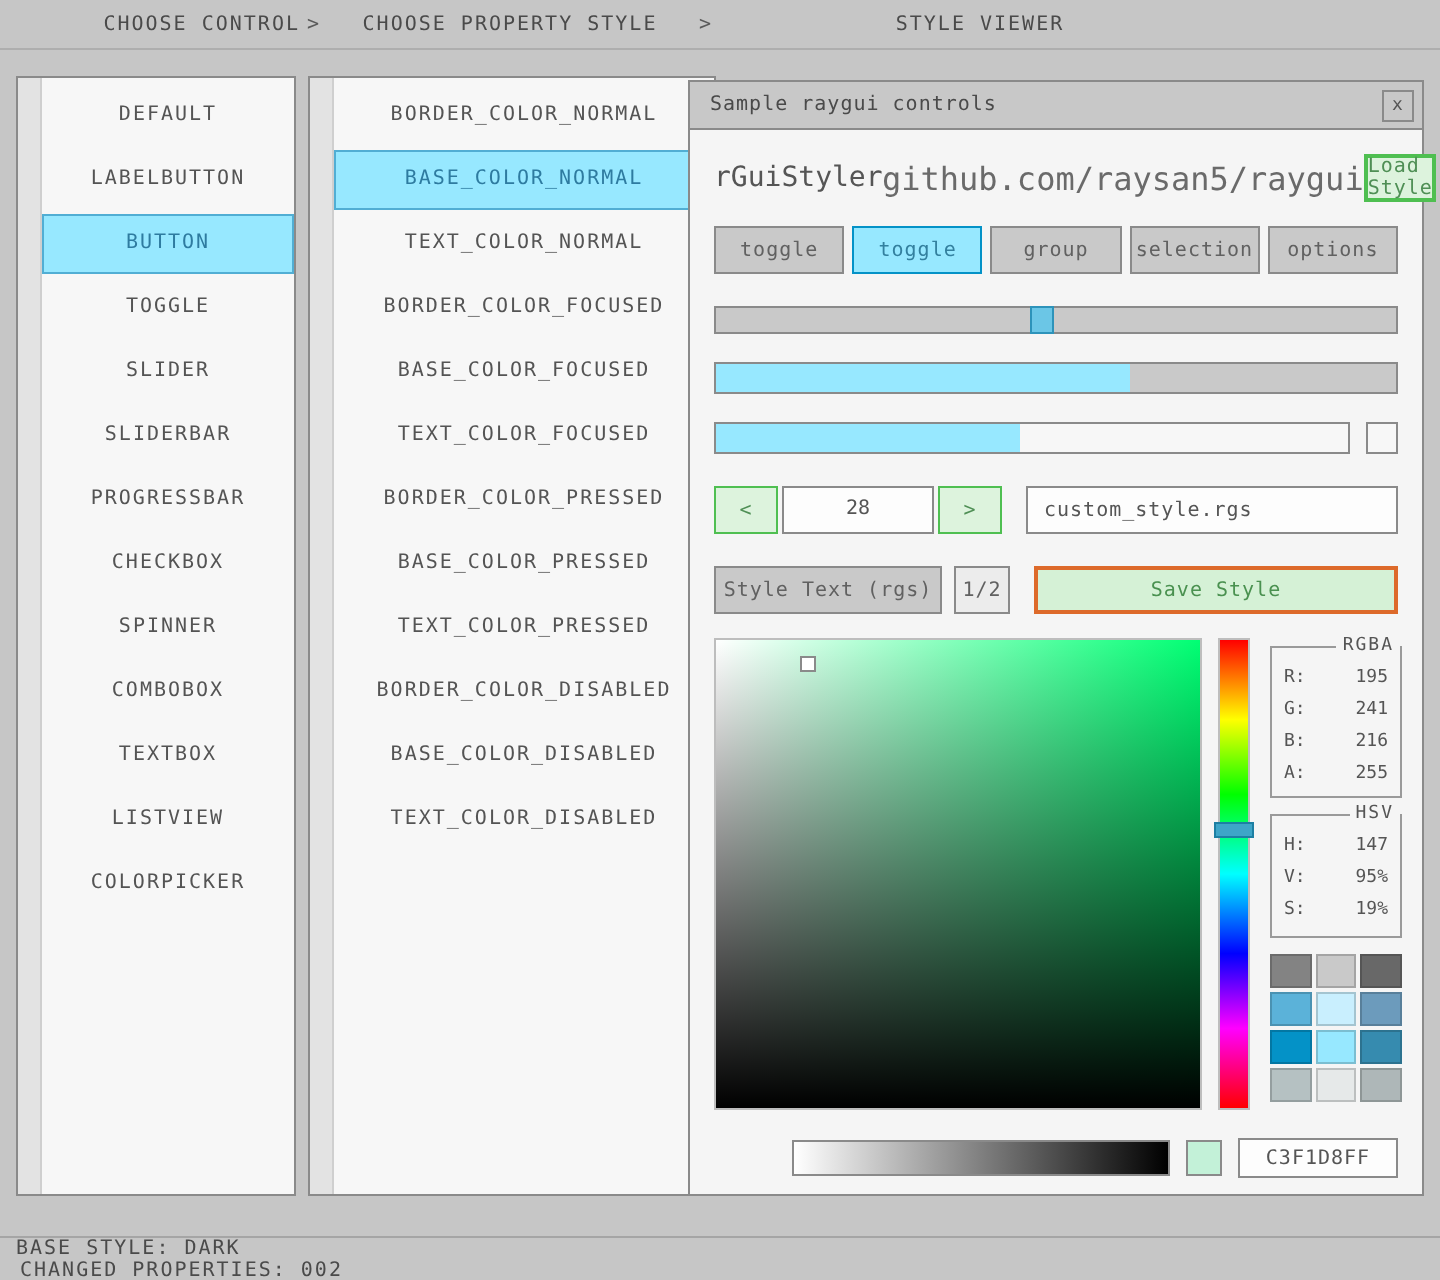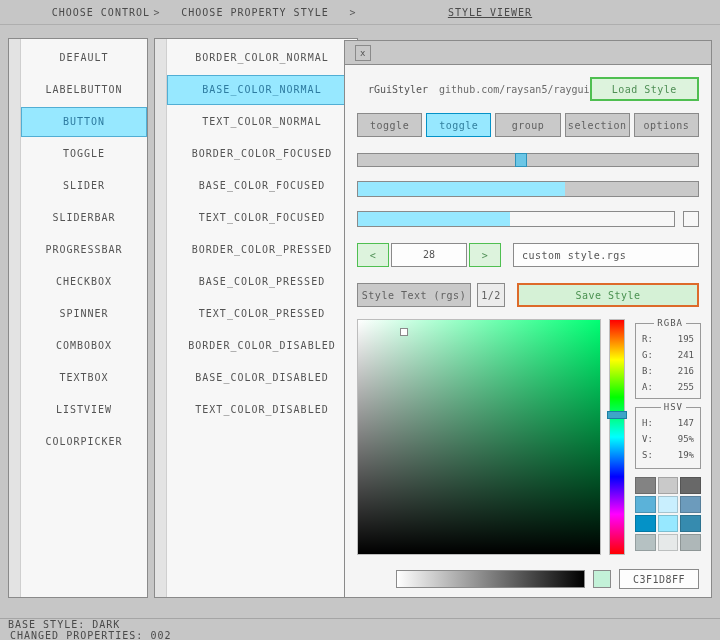--- a/index.html
+++ b/index.html
@@ -15,21 +15,21 @@
   
   .topbar {
     position: absolute; top: 0; left: 0; width: 720px; height: 25px;
     display: flex; align-items: center;
     border-bottom: 1px solid #aeaeae;
     font-size: 10px; letter-spacing: 1px; color: #4a4a4a;
   }
   .tb-l { width: 150px; text-align: right; }
   .tb-sep { width: 14px; text-align: center; color: #5a5a5a; }
   .tb-m { width: 182px; text-align: center; }
-  .tb-r { flex: 1; text-align: center; padding-right: 100px; text-decoration: underline; }
+  .tb-r { flex: 1; text-align: center; padding-right: 100px; }
 
   
   .list-panel {
     position: absolute; top: 38px; height: 560px;
     background: #f7f7f7; border: 1px solid #8a8a8a;
   }
   #controls-panel { left: 8px; width: 140px; }
   #properties-panel { left: 154px; width: 204px; }
   .list-scrollbar {
     position: absolute; left: 0; top: 0; bottom: 0; width: 12px;
@@ -64,22 +64,22 @@
   .row { display: flex; align-items: center; }
 
   .btn {
     border: 1px solid #8a8a8a; background: #c9c9c9; color: #616161;
     font-size: 10px; letter-spacing: 0.5px; height: 24px;
     display: flex; align-items: center; justify-content: center;
   }
   .btn-green { background: #ddf3dd; border-color: #4fbf51; color: #4f8f55; }
 
   .r1 { margin-top: 12px; height: 24px; }
-  .app-label { width: 84px; font-size: 10px; color: #555; text-align: center; }
-  .repo-link { flex: 1; text-align: left; font-size: 10px; color: #6a6a6a; }
+  .app-label { width: 84px; font-size: 14px; color: #555; }
+  .repo-link { flex: 1; text-align: left; font-size: 16px; color: #6a6a6a; }
   .load-btn { width: 112px; border-width: 2px; }
 
   .r2 { margin-top: 12px; gap: 4px; }
   .toggle-btn { flex: 1; }
   .toggle-btn.active { background: #97e8ff; border-color: #0492c7; color: #33809f; }
 
   .r3 { margin-top: 16px; height: 14px; position: relative;
         background: #c9c9c9; border: 1px solid #8a8a8a; display: block; }
   #slider-handle { position: absolute; top: -1px; width: 12px; height: 14px;
         background: #6bc6e6; border: 1px solid #2d93ba; }
@@ -123,21 +123,21 @@
              background: linear-gradient(to bottom,
                #ff0000 0%, #ffff00 17%, #00ff00 33%, #00ffff 50%,
                #0000ff 67%, #ff00ff 83%, #ff0000 100%); }
   #hue-handle { position: absolute; left: -3px; width: 20px; height: 8px;
                 background: #3ea5c8; border: 1px solid #1d7fa3; }
   .side-col { position: absolute; left: 278px; top: 0; width: 66px; height: 236px; }
   .group-box { position: absolute; left: 0; width: 66px;
                border: 1px solid #9a9a9a; background: #f5f5f5; }
   #rgba-box { top: 4px; height: 76px; }
   #hsv-box { top: 88px; height: 62px; }
-  .group-title { position: absolute; top: -6px; right: 14px; background: #f5f5f5;
+  .group-title { position: absolute; top: -6px; right: 0; background: #f5f5f5;
                  padding: 0 3px; font-size: 9px; letter-spacing: 1px; color: #555; }
   .kv-wrap { padding-top: 7px; }
   .kv-row { display: flex; justify-content: space-between; padding: 0 6px;
             font-size: 9px; line-height: 16px; color: #555; }
   #palette { position: absolute; left: 0; top: 158px; width: 66px;
              display: grid; grid-template-columns: repeat(3, 1fr); gap: 2px; }
   .palette-cell { height: 17px; border: 1px solid rgba(0,0,0,0.18); }
 
   .r9 { margin-top: 14px; gap: 8px; margin-left: 39px; }
   .value-bar { flex: 1; height: 18px; border: 1px solid #8a8a8a;
@@ -203,20 +203,21 @@
       <div class="list-item">BASE_COLOR_PRESSED</div>
       <div class="list-item">TEXT_COLOR_PRESSED</div>
       <div class="list-item">BORDER_COLOR_DISABLED</div>
       <div class="list-item">BASE_COLOR_DISABLED</div>
       <div class="list-item">TEXT_COLOR_DISABLED</div>
     </div>
 </div>
 
 <div id="viewer">
   <div class="titlebar">
+    <span class="title">Sample raygui controls</span>
     <span class="close-btn">x</span>
   </div>
 
   <div class="content">
 
     <div class="row r1">
       <span class="app-label">rGuiStyler</span>
       <span class="repo-link">github.com/raysan5/raygui</span>
       <div class="btn btn-green load-btn">Load Style</div>
     </div>

